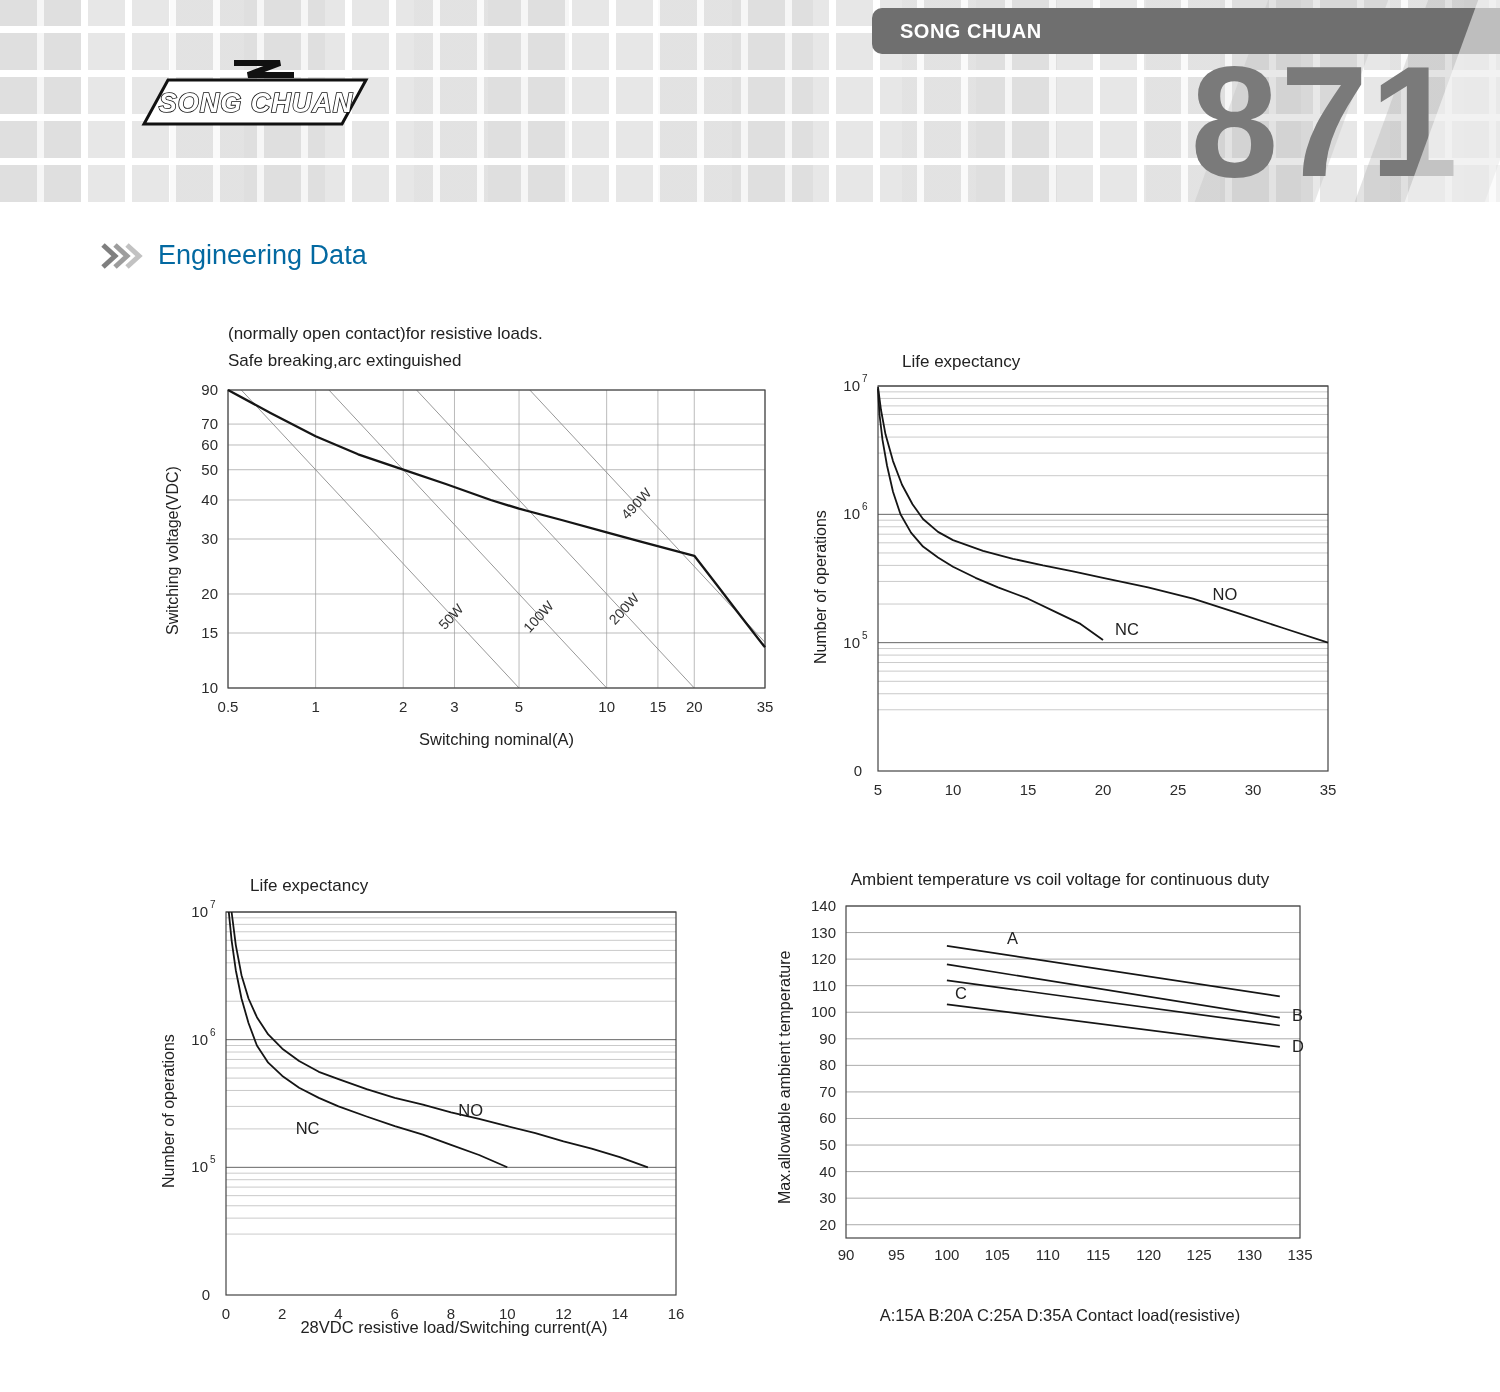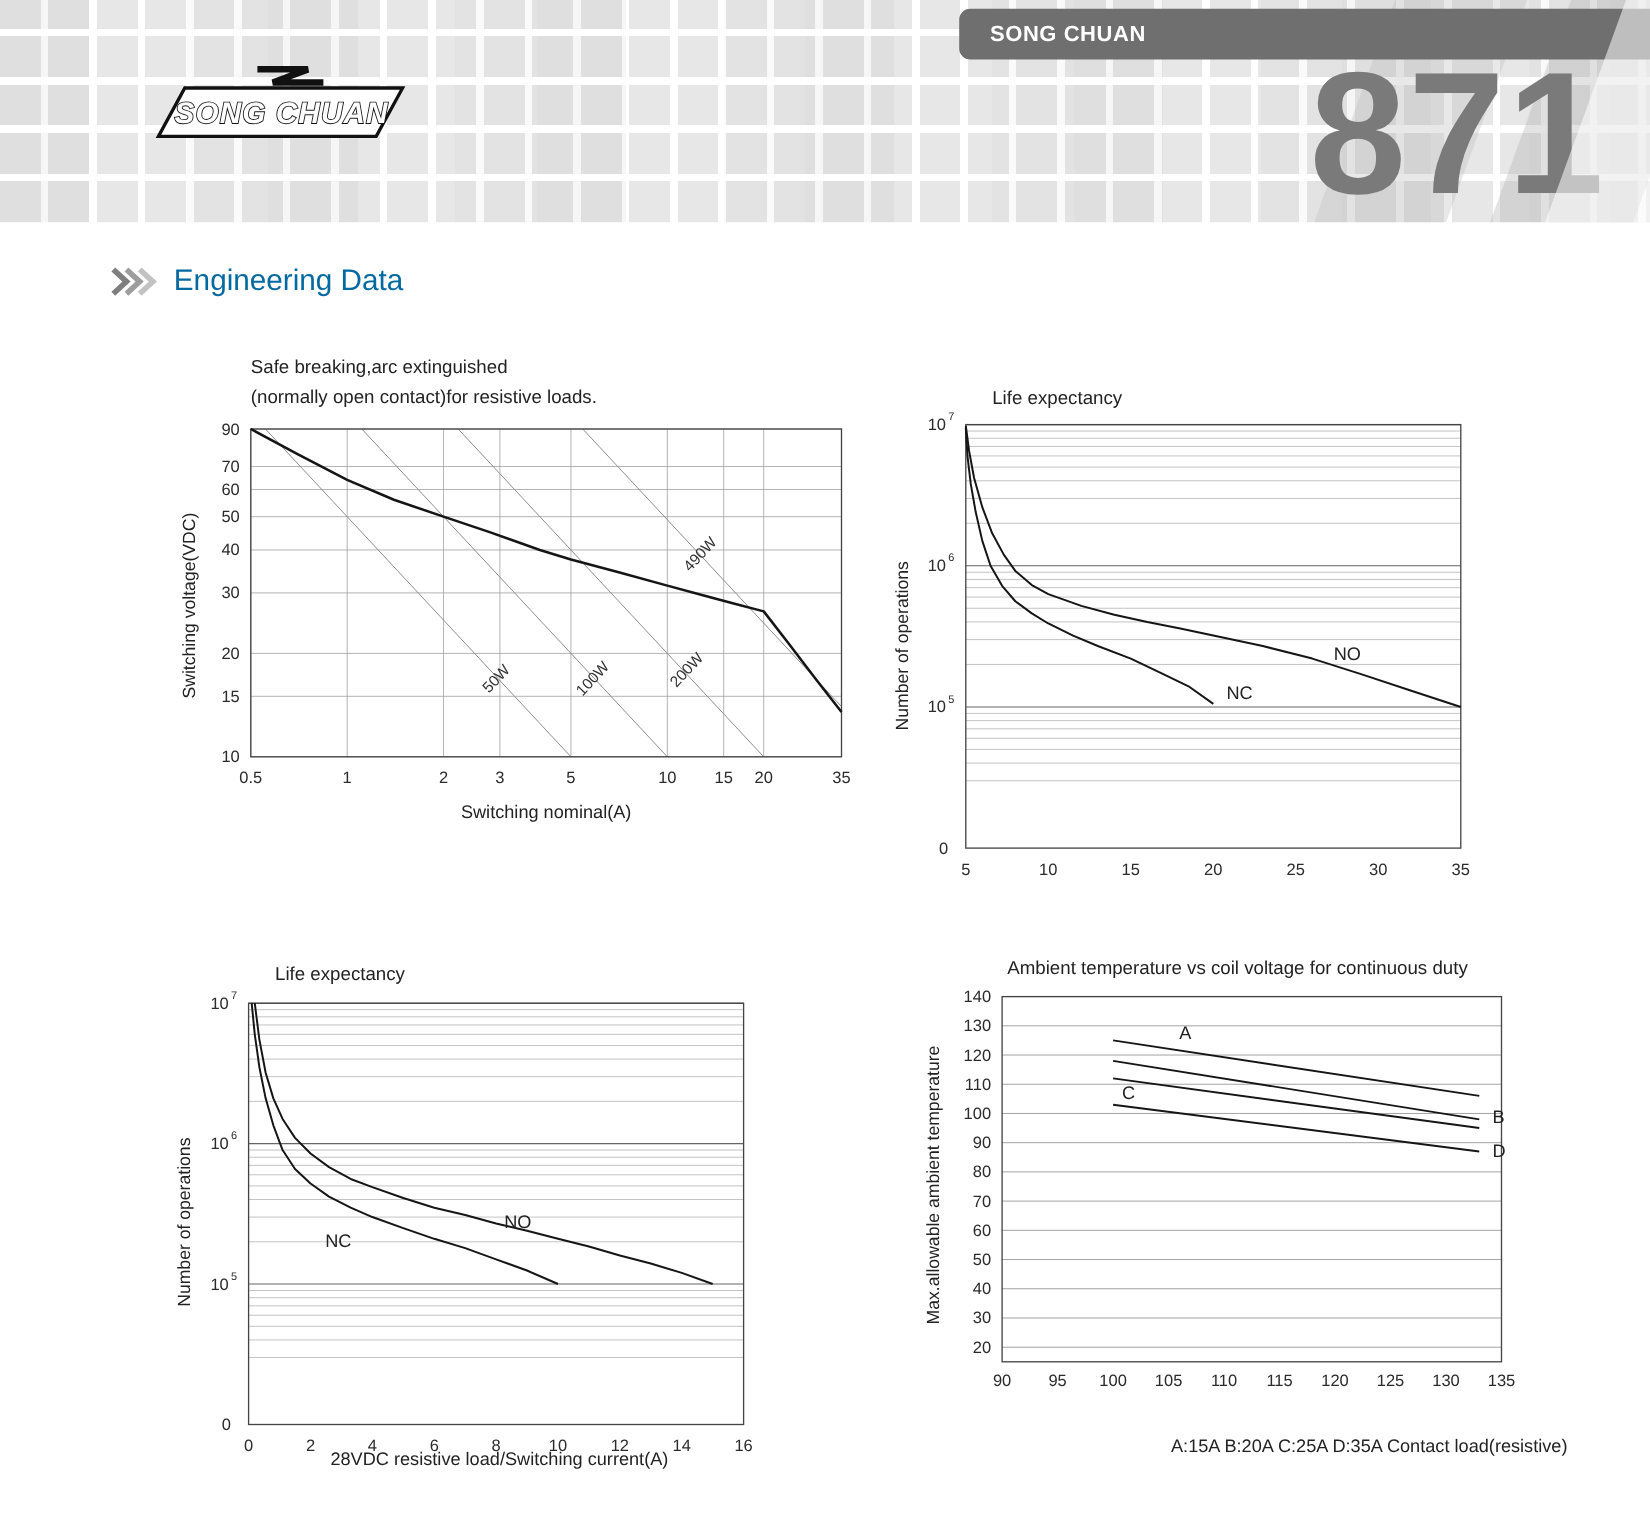--- a/index.html
+++ b/index.html
@@ -29,26 +29,26 @@
   .section-heading{position:absolute;left:100px;top:240px;display:flex;align-items:center;gap:12px;}
   .heading-text{font-size:27px;color:#0369a1;}
 
   
   .chart{position:absolute;}
   .chart svg{position:absolute;left:0;overflow:visible;}
   svg text{font-family:"Liberation Sans", sans-serif;}
   .ctitle{position:absolute;font-size:17px;color:#222;line-height:1.6;white-space:nowrap;}
   .xlabel{position:absolute;text-align:center;font-size:16.5px;color:#222;}
   .vlabel{position:absolute;font-size:16px;color:#222;transform:rotate(-90deg);transform-origin:left top;white-space:nowrap;}
-  .caption{position:absolute;text-align:right;font-size:16.5px;color:#222;white-space:nowrap;}
+  .caption{position:absolute;text-align:center;font-size:16.5px;color:#222;white-space:nowrap;}
 
   .c1{left:130px;top:318px;width:690px;height:470px;}
   .c2{left:782px;top:342px;width:600px;height:515px;}
   .c3{left:130px;top:862px;width:600px;height:530px;}
-  .c4{left:815px;top:858px;width:620px;height:534px;}
+  .c4{left:750px;top:858px;width:620px;height:534px;}
 </style>
 </head>
 <body>
 
 <div class="page">
 
   <header class="header">
     <div class="ribbon rb1"></div>
     <div class="ribbon rb2"></div>
 
@@ -70,22 +70,22 @@
     <svg width="46" height="28" viewBox="0 0 46 28">
       <polyline points="3,3 15,14 3,25" fill="none" stroke="#7f7f7f" stroke-width="5"></polyline>
       <polyline points="15,3 27,14 15,25" fill="none" stroke="#9d9d9d" stroke-width="5"></polyline>
       <polyline points="27,3 39,14 27,25" fill="none" stroke="#c2c2c2" stroke-width="5"></polyline>
     </svg>
     <span class="heading-text">Engineering Data</span>
   </div>
 
   <section class="chart c1">
     <div class="ctitle" style="left:98px;top:2px;">
+      <div>(normally open contact)for resistive loads.</div>
       <div>Safe breaking,arc extinguished</div>
-      <div>(normally open contact)for resistive loads.</div>
     </div>
     <svg width="690" height="342" style="top:60px;">
         <line x1="98" x2="98" y1="12" y2="310" stroke="#9d9d9d" stroke-width="0.7"></line>
         <text x="98" y="334" font-size="15" fill="#2b2b2b" text-anchor="middle">0.5</text>
         <line x1="185.6122049700453" x2="185.6122049700453" y1="12" y2="310" stroke="#9d9d9d" stroke-width="0.7"></line>
         <text x="185.6122049700453" y="334" font-size="15" fill="#2b2b2b" text-anchor="middle">1</text>
         <line x1="273.2244099400906" x2="273.2244099400906" y1="12" y2="310" stroke="#9d9d9d" stroke-width="0.7"></line>
         <text x="273.2244099400906" y="334" font-size="15" fill="#2b2b2b" text-anchor="middle">2</text>
         <line x1="324.4742644530628" x2="324.4742644530628" y1="12" y2="310" stroke="#9d9d9d" stroke-width="0.7"></line>
         <text x="324.4742644530628" y="334" font-size="15" fill="#2b2b2b" text-anchor="middle">3</text>

